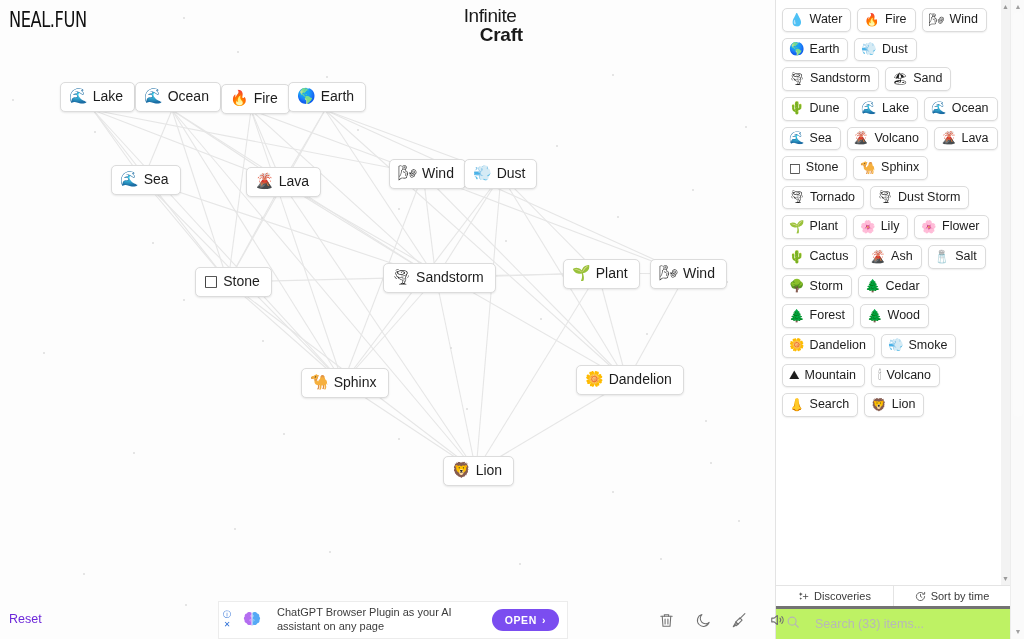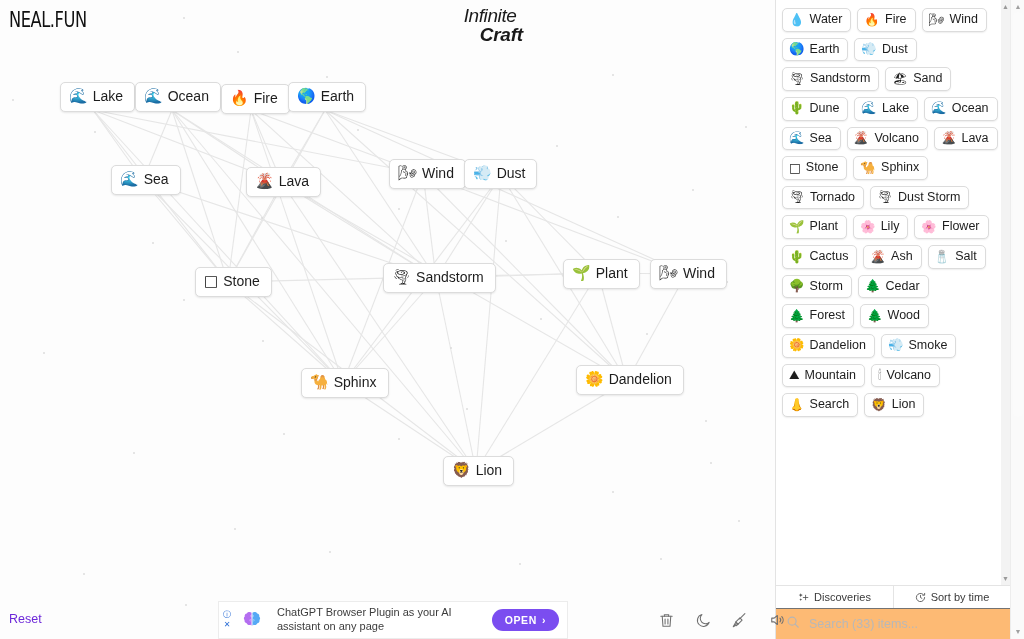--- a/index.html
+++ b/index.html
@@ -55,21 +55,20 @@
   }
 
   
   #logo {
     position: absolute;
     right: 252px; top: 6px;
     text-align: left;
     line-height: 1.02;
     color: #1a1a1a;
     user-select: none;
-    font-style: italic;
   }
   #logo .l1 { font-size: 19px; font-weight: 300; letter-spacing: -0.4px; display:block; }
   #logo .l2 { font-size: 19px; font-weight: 700; letter-spacing: -0.2px; display:block; padding-left: 16px; }
 
   
   #reset {
     position: absolute;
     left: 9px; bottom: 13px;
     font-size: 12.5px;
     color: #6d28d9;
@@ -145,21 +144,21 @@
     color:#9a9a9a; font-size:7px; text-align:center; line-height:9px;
   }
   #side-scroll .arrow.up { top: 2px; }
   #side-scroll .arrow.dn { bottom: 2px; }
 
   
   #tabs {
     flex: 0 0 auto;
     display: flex;
     border-top: 1px solid #e4e4e4;
-    border-bottom: 1px solid #737373;
+    border-bottom: 3px solid #737373;
     height: 24px;
   }
   .tab {
     flex: 1 1 50%;
     display: flex;
     align-items: center;
     justify-content: center;
     gap: 5px;
     font-size: 11px;
     color: #3a3a3a;
@@ -169,23 +168,23 @@
   }
   .tab + .tab { border-left: 1px solid #e4e4e4; }
   .tab .ticon { font-size: 10px; line-height: 1; display:inline-flex; }
 
   
   #search-row {
     flex: 0 0 auto;
     height: 30px;
     display: flex;
     align-items: center;
-    gap: 7px;
+    gap: 13px;
     padding: 0 10px;
-    background: #fdba74;
+    background: #bef264;
   }
   #search-input {
     border: none;
     outline: none;
     background: transparent;
     font-size: 12.5px;
     color: #333;
     width: 100%;
     font-family: "Liberation Sans", sans-serif;
   }

